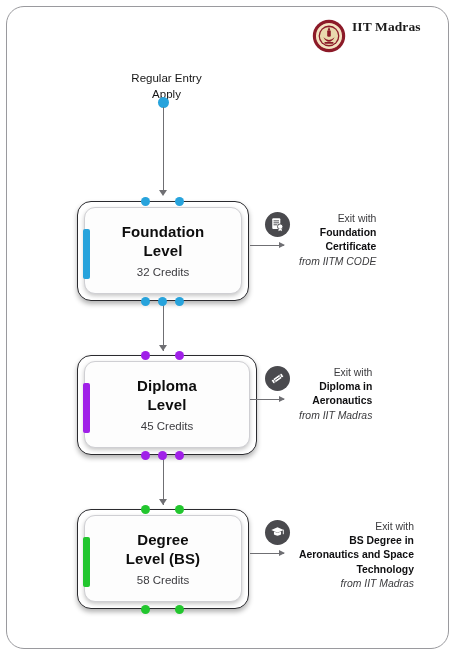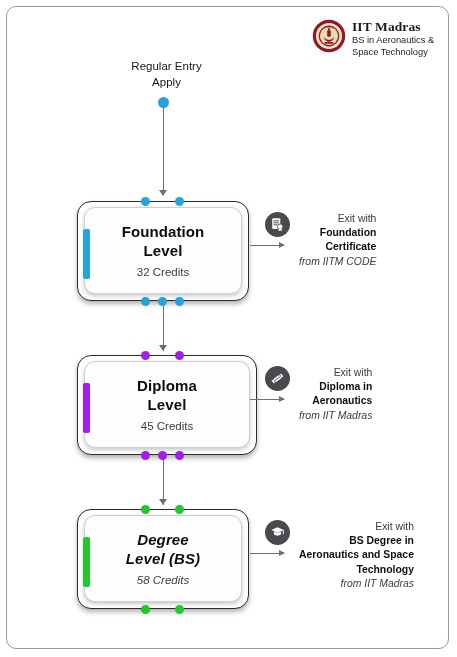--- a/index.html
+++ b/index.html
@@ -15,21 +15,21 @@
   }
 
   #card {
     position: absolute;
     left: 6px;
     top: 6px;
     width: 443px;
     height: 643px;
     box-sizing: border-box;
     border: 1px solid #9a9a9e;
-    border-radius: 10px;
+    border-radius: 18px;
     background: #ffffff;
     overflow: hidden;
   }
 
   
   .brand {
     position: absolute;
     left: 305px;
     top: 12px;
     display: flex;
@@ -56,21 +56,21 @@
 
   
   .flow-label {
     position: absolute;
     text-align: center;
     color: #161616;
     font-size: 11.5px;
     line-height: 15.5px;
     white-space: pre-line;
   }
-  #entry-label { left: 92px; top: 52px; width: 135px; }
+  #entry-label { left: 92px; top: 64px; width: 135px; }
   #qualifier-label { left: 56px; top: 114px; width: 112px; }
 
   
   .conn {
     position: absolute;
     width: 1.6px;
     background: #6f6f73;
   }
   .conn-head {
     position: absolute;
@@ -201,21 +201,20 @@
       <circle cx="17" cy="17" r="13.6" fill="none" stroke="#8C1A28" stroke-width="1.1"></circle>
       <circle cx="17" cy="17" r="10.4" fill="#8C1A28"></circle>
       <circle cx="17" cy="17" r="9.1" fill="#E9D9AE"></circle>
       <path d="M17 7.6 L18.3 11.3 L15.7 11.3 Z" fill="#8C1A28"></path>
       <rect x="15.2" y="11.2" width="3.6" height="6.6" rx="1.2" fill="#8C1A28"></rect>
       <path d="M11.4 18.3 q5.6 5.2 11.2 0 q-2.4 4.4 -5.6 4.4 q-3.2 0 -5.6 -4.4 Z" fill="#8C1A28"></path>
       <rect x="12.4" y="23.1" width="9.2" height="1.7" rx=".8" fill="#8C1A28"></rect>
     </svg>
     <div class="brand-text">
       <div class="brand-name">IIT Madras</div>
-      <div class="brand-sub">BS in Aeronautics &amp; Space Technology</div>
     </div>
   </div>
 
   <div class="flow-label" id="entry-label">Regular Entry
 Apply</div>
 
   <div class="entry-dot" style="left:151px; top:90px;"></div>
   <div class="conn" style="left:155.5px; top:100px; height:84px;"></div>
   <div class="conn-head" style="left:152.3px; top:183px;"></div>
 
@@ -290,21 +289,21 @@
       <div class="exit-lead">Exit with</div>
       <div class="exit-main">Diploma in
 Aeronautics</div>
       <div class="exit-from">from IIT Madras</div>
     </div>
   </div>
 
   <div class="conn" style="left:155.5px; top:448px; height:50px;"></div>
   <div class="conn-head" style="left:152.3px; top:492px;"></div>
 
-  <div class="stage" id="stage-degree" style="top:502px;font-style:italic;">
+  <div class="stage" id="stage-degree" style="top:502px;">
     <div class="stage-outer"></div>
     <div class="stage-accent" style="background:#22C62E;"></div>
     <div class="stage-inner">
       <div class="stage-title">Degree
 Level (BS)</div>
       <div class="stage-credits">58 Credits</div>
     </div>
     <div class="port" style="background:#22C62E; left:64px; top:-4.5px;"></div>
     <div class="port" style="background:#22C62E; left:98px; top:-4.5px;"></div>
     <div class="port" style="background:#22C62E; left:64px; bottom:-4.5px;"></div>

